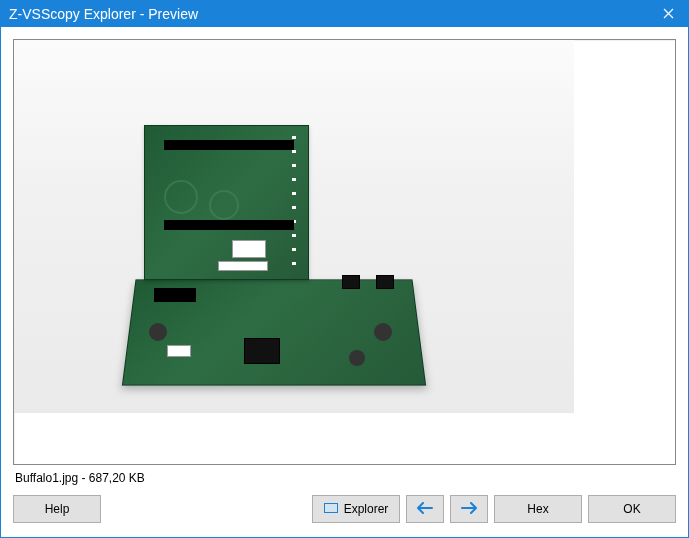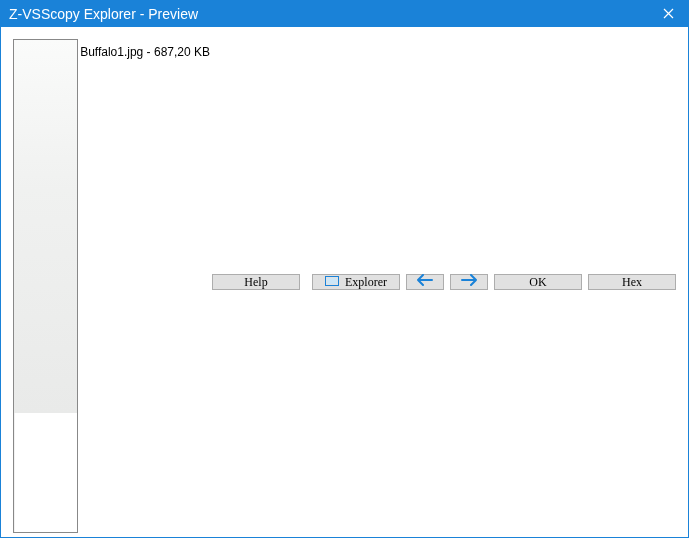--- a/index.html
+++ b/index.html
@@ -33,21 +33,21 @@
     display: flex;
     align-items: center;
     justify-content: center;
     cursor: pointer;
   }
   .titlebar .close svg { width: 11px; height: 11px; }
   .content {
     flex: 1;
     padding: 12px 12px 4px 12px;
     display: flex;
-    flex-direction: row;
+    flex-direction: column;
   }
   .preview-area {
     flex: 1;
     border: 1px solid #888;
     background: #fff;
     position: relative;
     box-shadow: inset 1px 1px 0 rgba(0,0,0,0.05);
     display: flex;
     align-items: flex-start;
     justify-content: flex-start;
@@ -107,31 +107,30 @@
     font-size: 12px;
   }
   .button-row {
     display: flex;
     gap: 6px;
     padding: 2px 0 10px 0;
     align-items: center;
   }
   .spacer { flex: 1; }
   .btn {
-    height: 16px;
+    height: 28px;
     border: 1px solid #adadad;
     background: #e1e1e1;
     display: flex;
     align-items: center;
     justify-content: center;
     font-size: 12px;
     cursor: pointer;
     user-select: none;
     color: #000;
-    font-family: Liberation Serif, serif;
   }
   .btn.wide { width: 88px; }
   .btn.narrow { width: 38px; }
   .btn .ico { margin-right: 6px; display:flex; }
   .btn svg { width: 14px; height: 14px; }
   .arrow-btn svg { width: 16px; height: 12px; }
 </style>
 </head>
 <body>
 
@@ -192,19 +191,19 @@
       </span>
     </div>
     <div class="btn narrow arrow-btn">
       <span>
         <svg viewBox="0 0 16 12">
             <path d="M10 1 L15 6 L10 11 M15 6 H1" stroke="#1a82d8" stroke-width="2" fill="none" stroke-linecap="round" stroke-linejoin="round"></path>
           </svg>
       </span>
     </div>
     <div class="btn wide">
+      <span>Hex</span>
+    </div>
+    <div class="btn wide">
       <span>OK</span>
-    </div>
-    <div class="btn wide">
-      <span>Hex</span>
     </div>
   </div>
 </div>
 
 </body></html>

